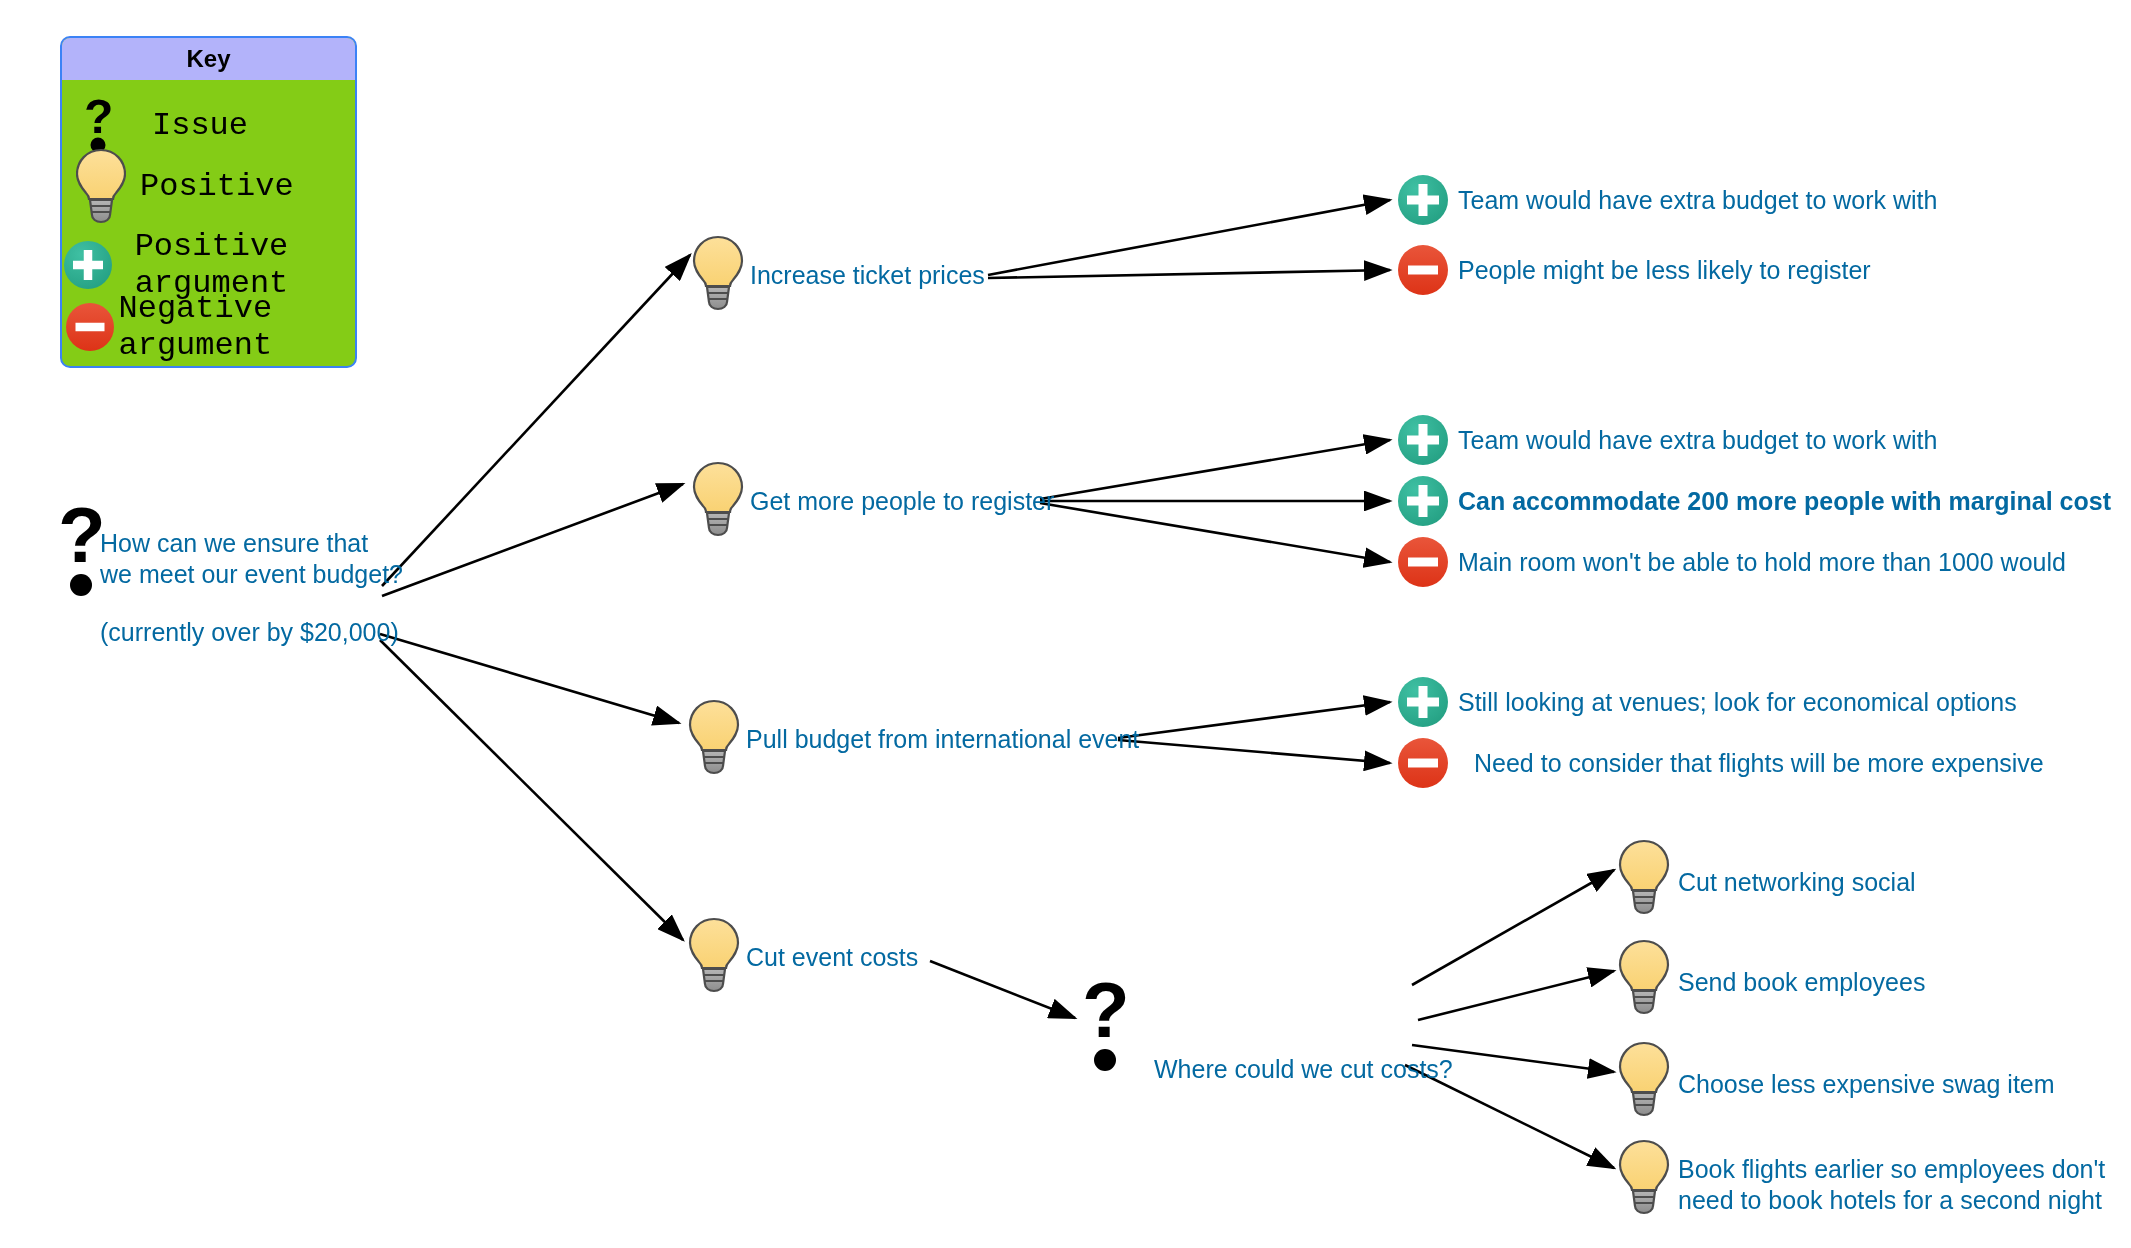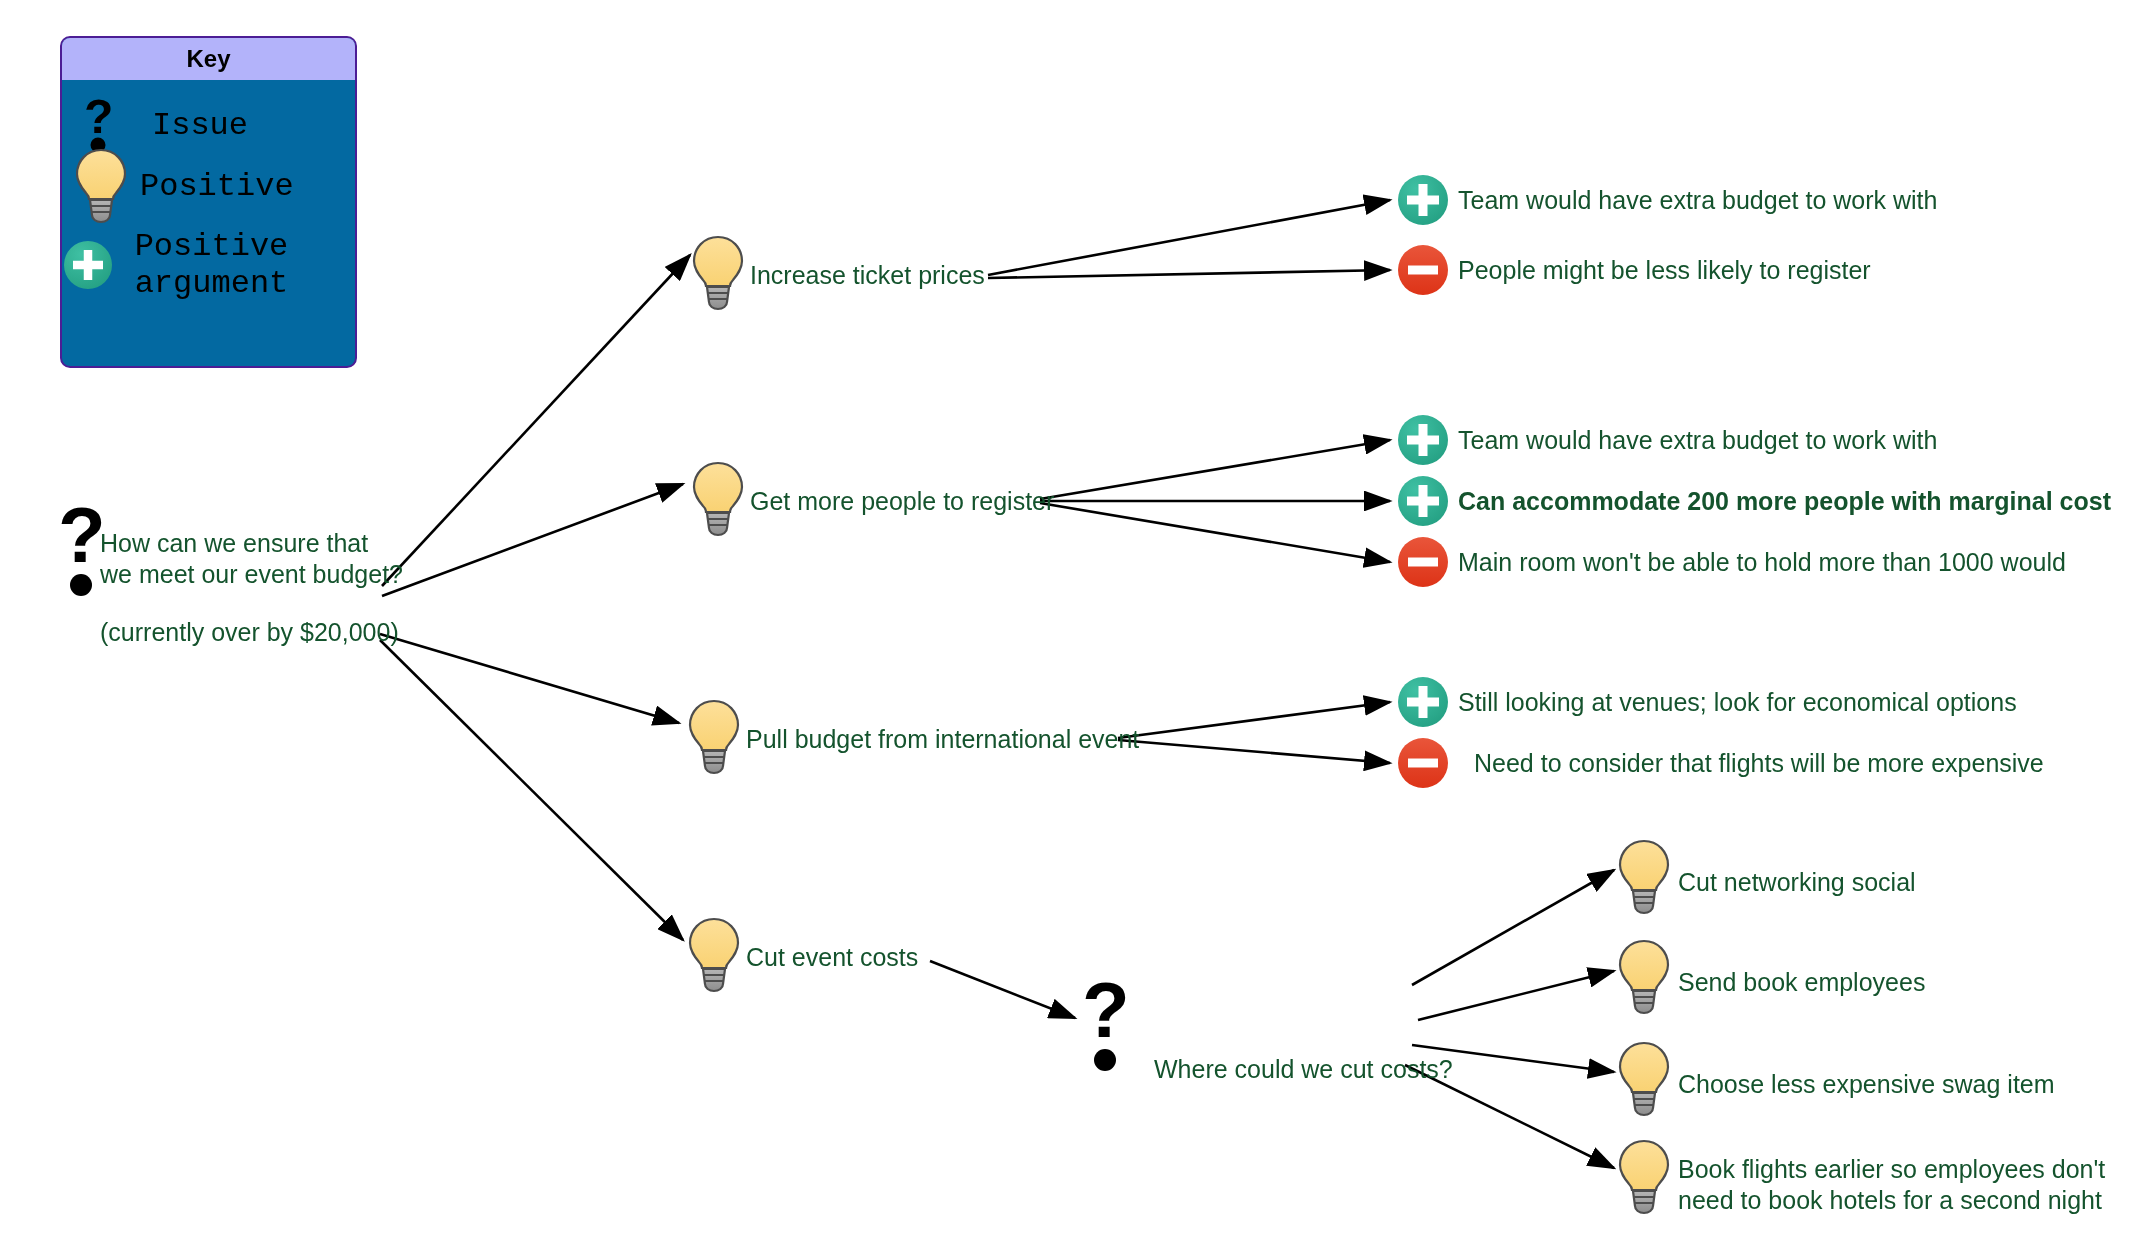--- a/index.html
+++ b/index.html
@@ -7,28 +7,28 @@
     width:2131px;height:1248px;position:relative;overflow:hidden;
     font-family:"Liberation Sans", sans-serif;
     -webkit-font-smoothing:antialiased;
   }
   #canvas{position:absolute;left:0;top:0;width:2131px;height:1248px;}
   .node-label{
     position:absolute;
     font-family:"Liberation Sans", sans-serif;
     font-size:25px;
     line-height:31px;
-    color:#14532d;
+    color:#0369a1;
     white-space:pre;
   }
   
   #key-box{
     position:absolute;left:60px;top:36px;width:297px;height:332px;
-    background:#0369a1;
-    border:2px solid #4c1d95;
+    background:#84cc16;
+    border:2px solid #3b82f6;
     border-radius:10px;
     box-sizing:border-box;
     overflow:hidden;
   }
   #key-header{
     height:42px;width:100%;
     background:#b3b3fa;
     display:flex;align-items:center;justify-content:center;
     font-size:24px;font-weight:bold;color:#000;
     font-family:"Liberation Sans", sans-serif;
@@ -235,20 +235,35 @@
               <stop offset="100%" stop-color="#25a184"></stop>
           </radialGradient>
         </defs>
         <circle cx="24" cy="24" r="24" fill="url(#kg1)"></circle>
         <path d="M24,9 L24,39 M9,24 L39,24" stroke="#ffffff" stroke-width="8.5"></path>
       </svg>
     </div>
     <div class="key-text">Positive argument</div>
   </div>
 
+  <div class="key-row" style="top:258px;">
+    <div class="key-icon-cell">
+      <svg class="icon-svg" width="48" height="48" viewBox="0 0 48 48">
+        <defs>
+          <linearGradient id="kr1" x1="0" y1="0" x2="0" y2="1">
+            <stop offset="0%" stop-color="#e9553a"></stop>
+              <stop offset="100%" stop-color="#dd3317"></stop>
+          </linearGradient>
+        </defs>
+        <circle cx="24" cy="24" r="24" fill="url(#kr1)"></circle>
+        <path d="M9.5,24 L38.5,24" stroke="#ffffff" stroke-width="8.5"></path>
+      </svg>
+    </div>
+    <div class="key-text">Negative argument</div>
+  </div>
 </div>
 
 <div class="node-label" style="left:100px;top:528px;width:300px;">How can we ensure that</div>
 <div class="node-label" style="left:100px;top:559px;width:320px;">we meet our event budget?</div>
 <div class="node-label" style="left:100px;top:617px;width:320px;">(currently over by $20,000)</div>
 
 <div class="node-label" style="left:750px;top:260px;">Increase ticket prices</div>
 <div class="node-label" style="left:750px;top:486px;">Get more people to register</div>
 <div class="node-label" style="left:746px;top:724px;">Pull budget from international event</div>
 <div class="node-label" style="left:746px;top:942px;">Cut event costs</div>

